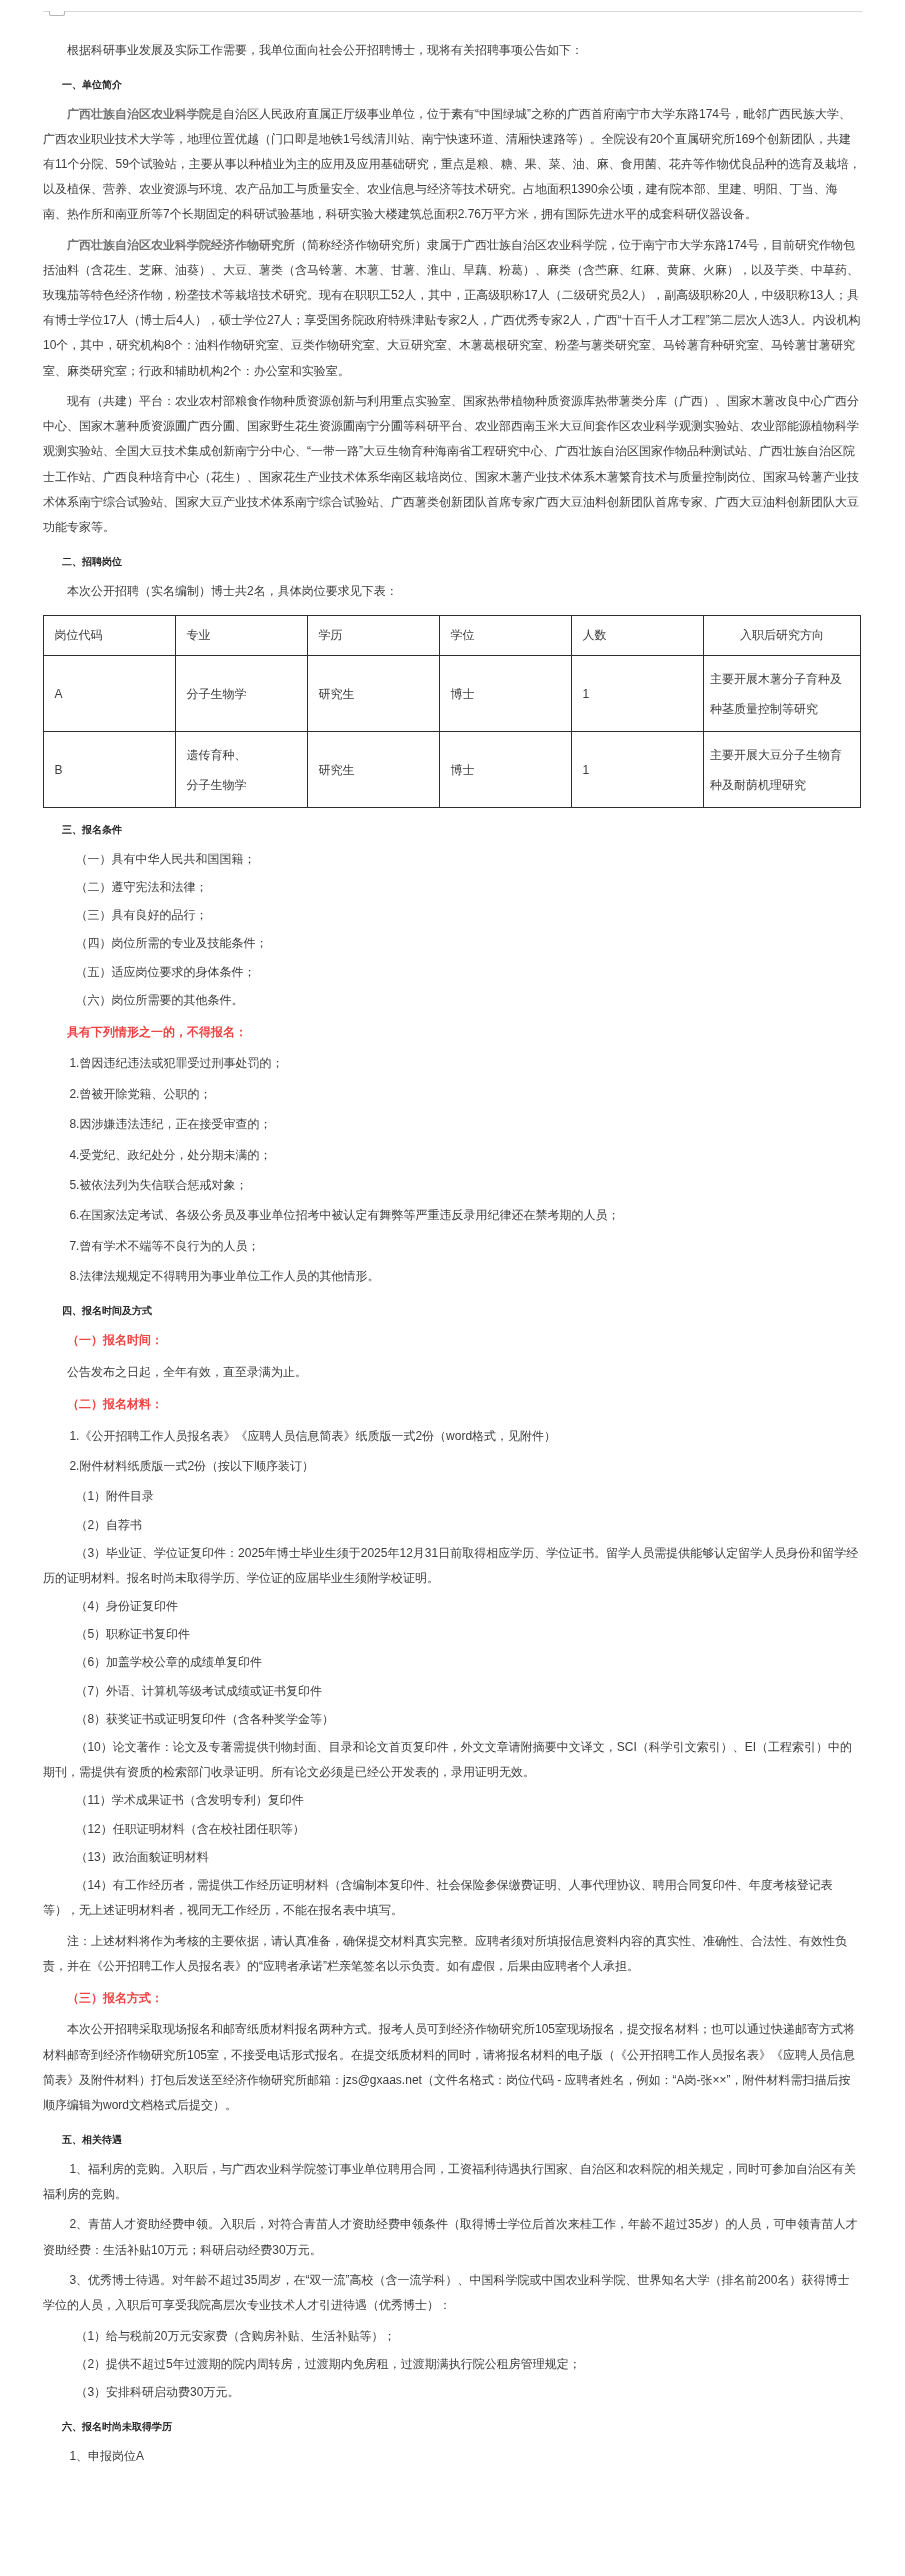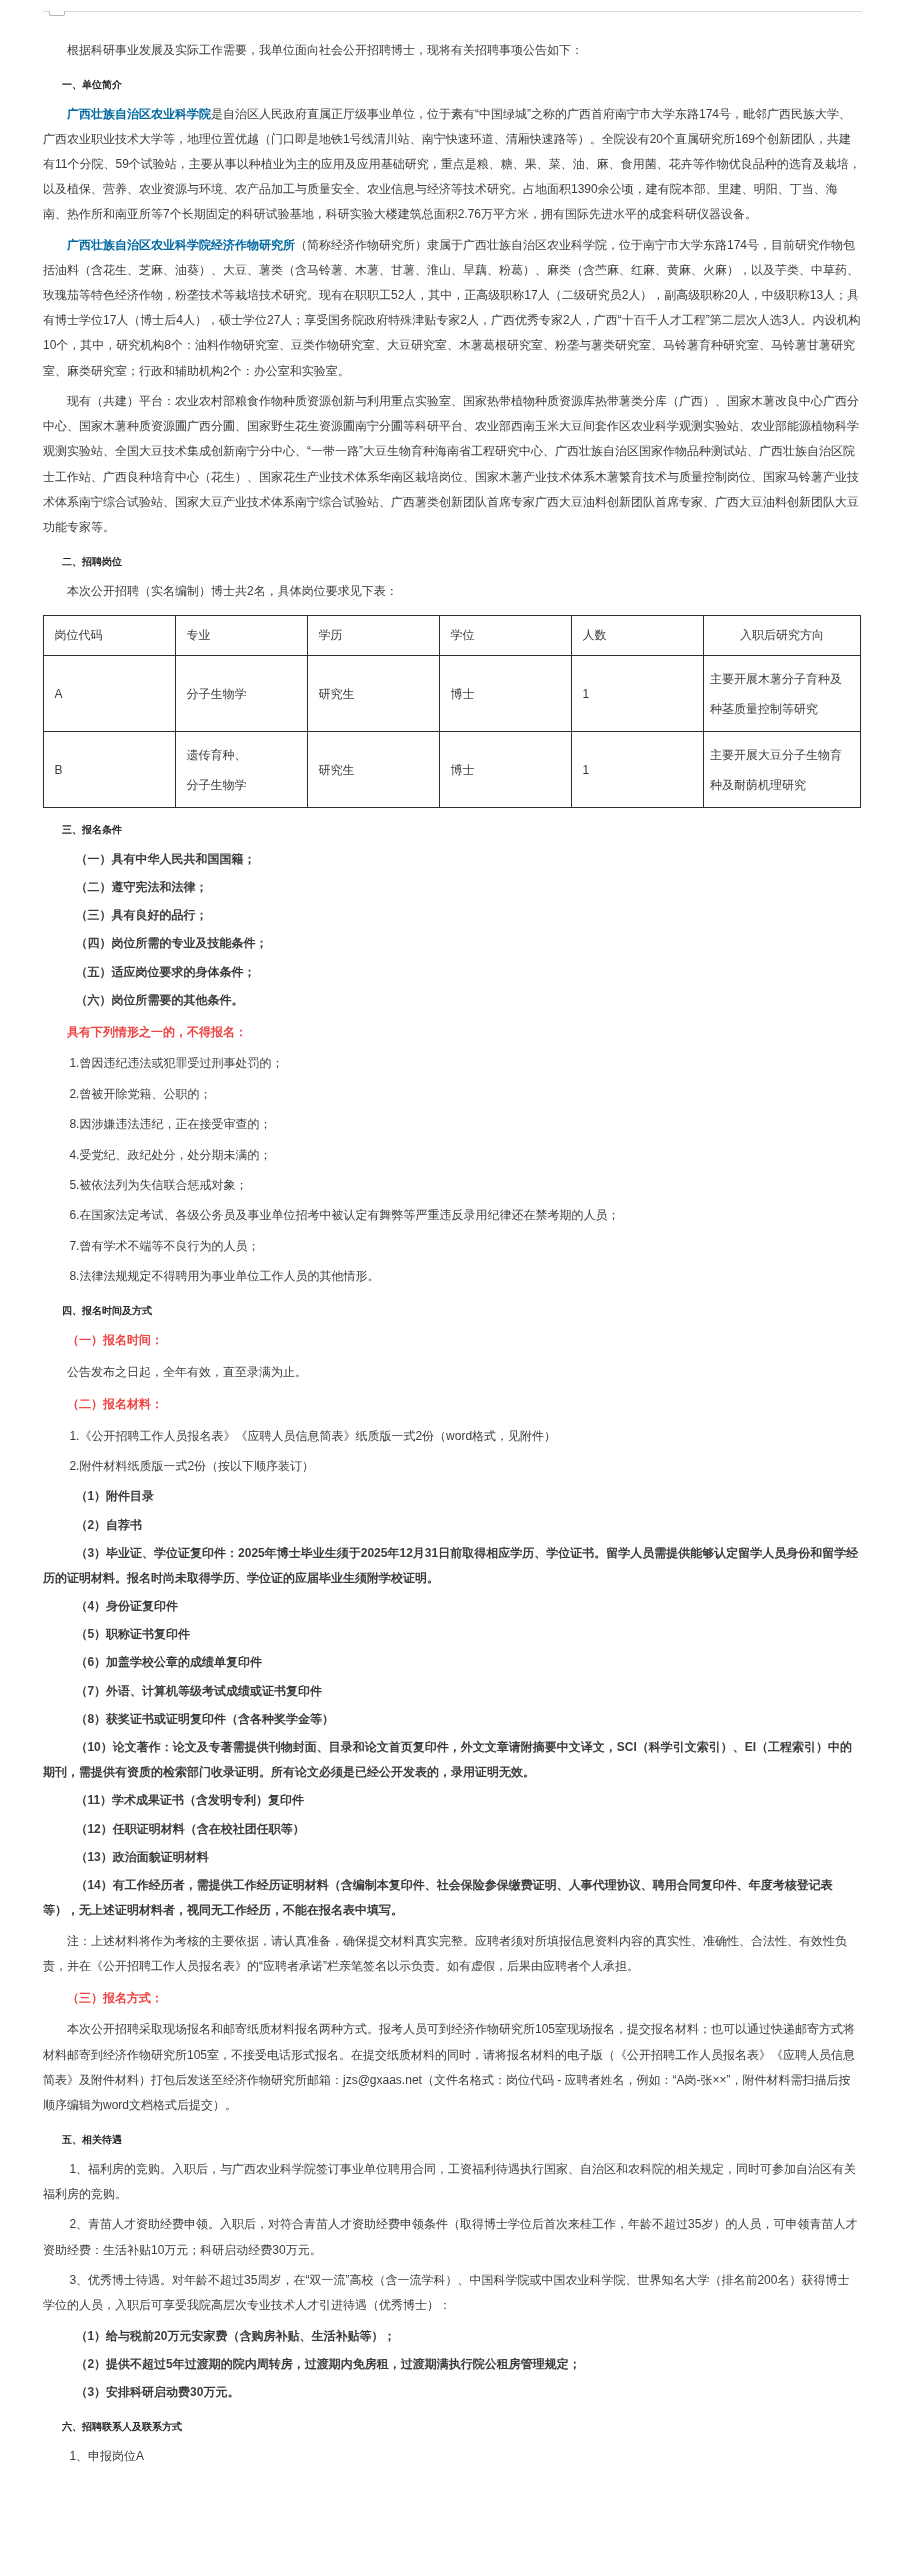--- a/index.html
+++ b/index.html
@@ -16,28 +16,28 @@
   }
   .divider {
     border: none; border-top: 0.7px solid #d9d9d9;
     margin: 10.5px 43px 0 43px; height: 0;
   }
   .doc {
     margin: 0 43px; padding-top: 21px; width: 818px;
     font-size: 12px; line-height: 2.1;
   }
   p.body { margin: 5.2px 0; text-indent: 2em; }
-  p.item-paren { margin: 3px 0; text-indent: 2.7em; font-weight: bold; }
+  p.item-paren { margin: 3px 0; text-indent: 2.7em; }
   p.item-num { margin: 5.2px 0; text-indent: 2.2em; }
   h3.sec {
     margin: 12px 0 6.7px 0; font-size: 10px; font-weight: bold; color: #262626;
     text-indent: 1.9em; line-height: 2;
   }
   p.subhead { margin: 6.7px 0; text-indent: 2em; font-weight: bold; color: #ef4444; }
-  b.lead { color: #0369a1; }
+  b.lead { color: #737373; }
   table.positions {
     border-collapse: collapse; width: 818px; margin: 10.5px 0 7.5px 0;
     table-layout: fixed; border: 1.5px solid #2e2e2e;
   }
   table.positions td, table.positions th {
     border: 0.7px solid #2e2e2e; font-weight: normal; font-size: 12px;
     text-align: left; vertical-align: middle; padding: 7.5px 10.5px;
     line-height: 2.5; overflow: hidden;
   }
   table.positions th { padding: 9px 10.5px; line-height: 1.8; }
@@ -147,18 +147,18 @@
     <p class="body">本次公开招聘采取现场报名和邮寄纸质材料报名两种方式。报考人员可到经济作物研究所105室现场报名，提交报名材料；也可以通过快递邮寄方式将材料邮寄到经济作物研究所105室，不接受电话形式报名。在提交纸质材料的同时，请将报名材料的电子版（《公开招聘工作人员报名表》《应聘人员信息简表》及附件材料）打包后发送至经济作物研究所邮箱：jzs@gxaas.net（文件名格式：岗位代码 - 应聘者姓名，例如：“A岗-张××”，附件材料需扫描后按顺序编辑为word文档格式后提交）。</p>
 
     <h3 class="sec">五、相关待遇</h3>
     <p class="item-num">1、福利房的竞购。入职后，与广西农业科学院签订事业单位聘用合同，工资福利待遇执行国家、自治区和农科院的相关规定，同时可参加自治区有关福利房的竞购。</p>
     <p class="item-num">2、青苗人才资助经费申领。入职后，对符合青苗人才资助经费申领条件（取得博士学位后首次来桂工作，年龄不超过35岁）的人员，可申领青苗人才资助经费：生活补贴10万元；科研启动经费30万元。</p>
     <p class="item-num">3、优秀博士待遇。对年龄不超过35周岁，在“双一流”高校（含一流学科）、中国科学院或中国农业科学院、世界知名大学（排名前200名）获得博士学位的人员，入职后可享受我院高层次专业技术人才引进待遇（优秀博士）：</p>
     <p class="item-paren">（1）给与税前20万元安家费（含购房补贴、生活补贴等）；</p>
     <p class="item-paren">（2）提供不超过5年过渡期的院内周转房，过渡期内免房租，过渡期满执行院公租房管理规定；</p>
     <p class="item-paren">（3）安排科研启动费30万元。</p>
 
-    <h3 class="sec">六、招聘联系人及联系方式</h3>
+    <h3 class="sec">六、报名时尚未取得学历</h3>
     <p class="item-num">1、申报岗位A</p>
 
   </div>
 </div>
 
 
 </body></html>

